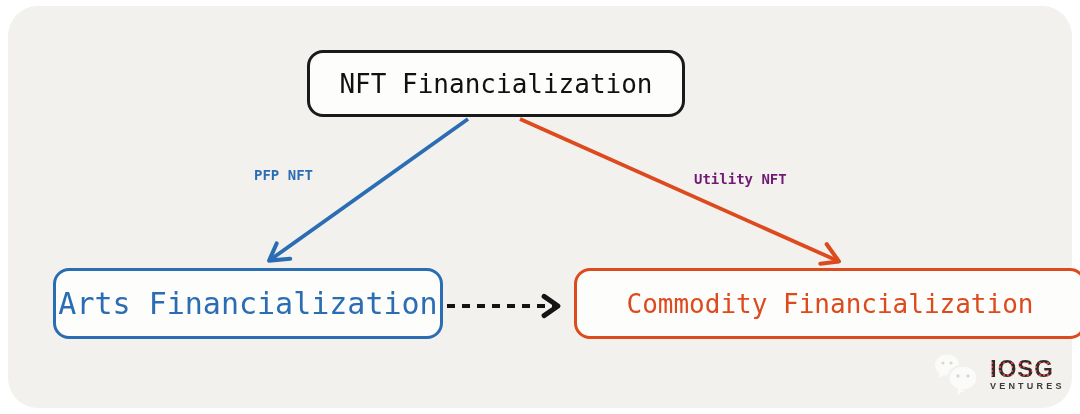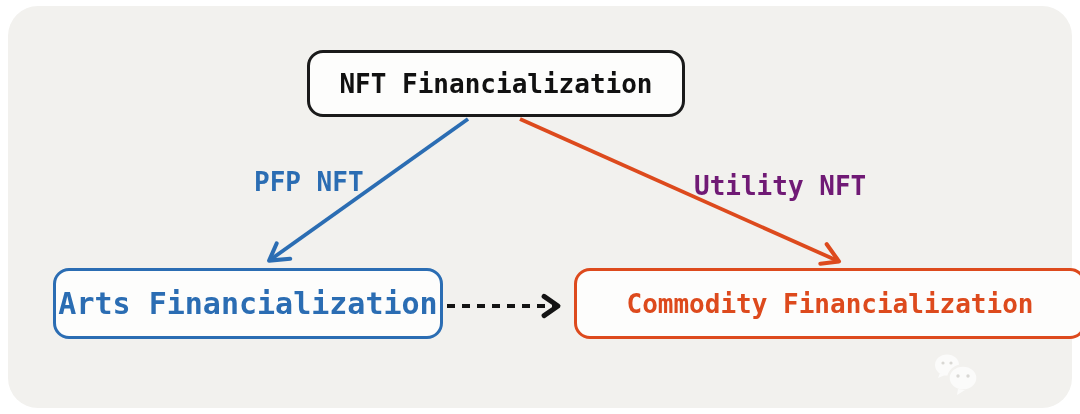--- a/index.html
+++ b/index.html
@@ -9,36 +9,36 @@
     font-family:"DejaVu Sans Mono","Liberation Mono",monospace;
   }
   .canvas{
     position:absolute;left:8px;top:6px;width:1064px;height:402px;
     background:#f2f1ee;border-radius:30px;
   }
   .edges{position:absolute;left:0;top:0;width:1080px;height:414px;pointer-events:none;}
   .node{
     position:absolute;display:flex;align-items:center;justify-content:center;
     background:#fdfdfc;border-radius:16px;box-sizing:border-box;
-    font-weight:bold;white-space:nowrap;
+    font-weight:normal;white-space:nowrap;
   }
   .node-root{
     left:307px;top:50px;width:378px;height:67px;
     border:3.5px solid #1a1a1a;color:#111111;font-size:26px;
   }
   .node-arts{
     left:53px;top:268px;width:390px;height:71px;
     border:3.5px solid #2b6db3;color:#2b6db3;font-size:30px;
   }
   .node-commodity{
     left:574px;top:268px;width:512px;height:71px;
     border:3.5px solid #dd4a1d;color:#dd4a1d;font-size:26px;
   }
   .edge-label{
-    position:absolute;font-weight:bold;font-size:26px;white-space:nowrap;text-align:center;
+    position:absolute;font-weight:bold;font-size:14px;white-space:nowrap;text-align:center;
   }
   .label-pfp{left:254px;top:167px;color:#2b6db3;}
   .label-utility{left:694px;top:171px;color:#701a75;}
   .watermark{
     position:absolute;left:932px;top:348px;width:140px;height:52px;
     display:flex;align-items:center;gap:6px;
   }
   .wm-logo{display:flex;flex-direction:column;align-items:flex-start;line-height:1;}
   .wm-brand{
     font-family:"Liberation Sans",sans-serif;font-weight:bold;font-size:24px;
@@ -95,13 +95,17 @@
       <ellipse cx="15" cy="14" rx="12" ry="10.5" fill="#fbfbfa"></ellipse>
       <path d="M8 22 L6 27 L13 24 Z" fill="#fbfbfa"></path>
       <circle cx="11" cy="12" r="1.6" fill="#d9d8d4"></circle>
       <circle cx="19" cy="12" r="1.6" fill="#d9d8d4"></circle>
       <ellipse cx="31" cy="27" rx="14.5" ry="12.5" fill="#fbfbfa" stroke="#f2f1ee" stroke-width="2.4"></ellipse>
       <path d="M26 38 L25 44 L33 39 Z" fill="#fbfbfa"></path>
       <circle cx="26" cy="25" r="1.7" fill="#d9d8d4"></circle>
       <circle cx="36" cy="25" r="1.7" fill="#d9d8d4"></circle>
     </g>
   </svg>
+  <div class="wm-logo">
+    <span class="wm-brand">IOSG</span>
+    <span class="wm-sub">VENTURES</span>
+  </div>
 </div>
 
 </body></html>

